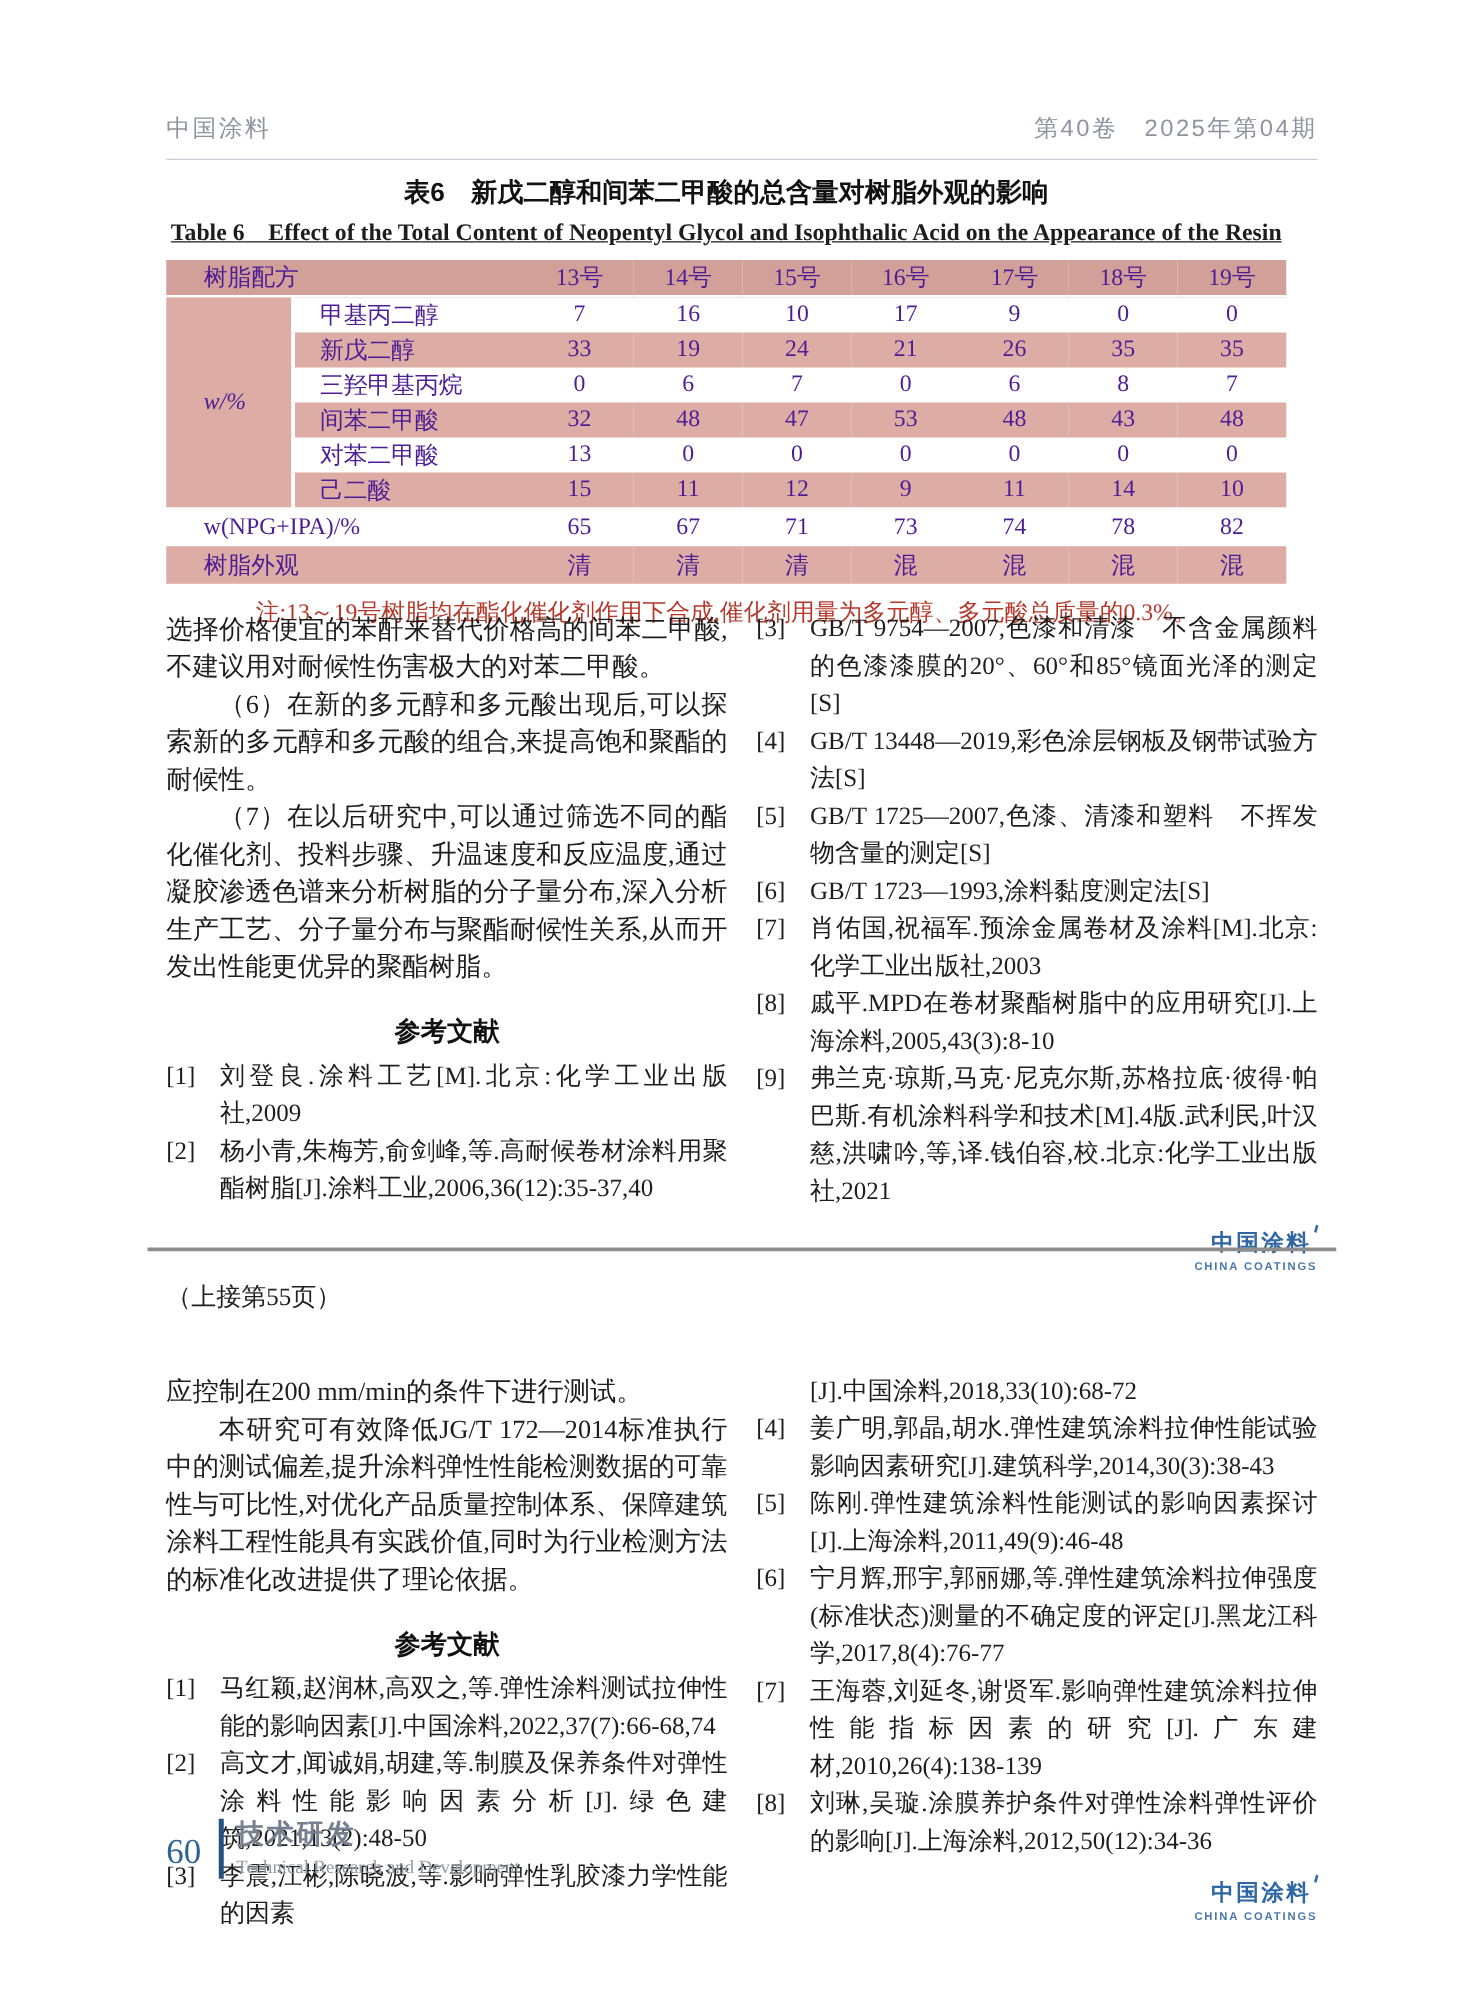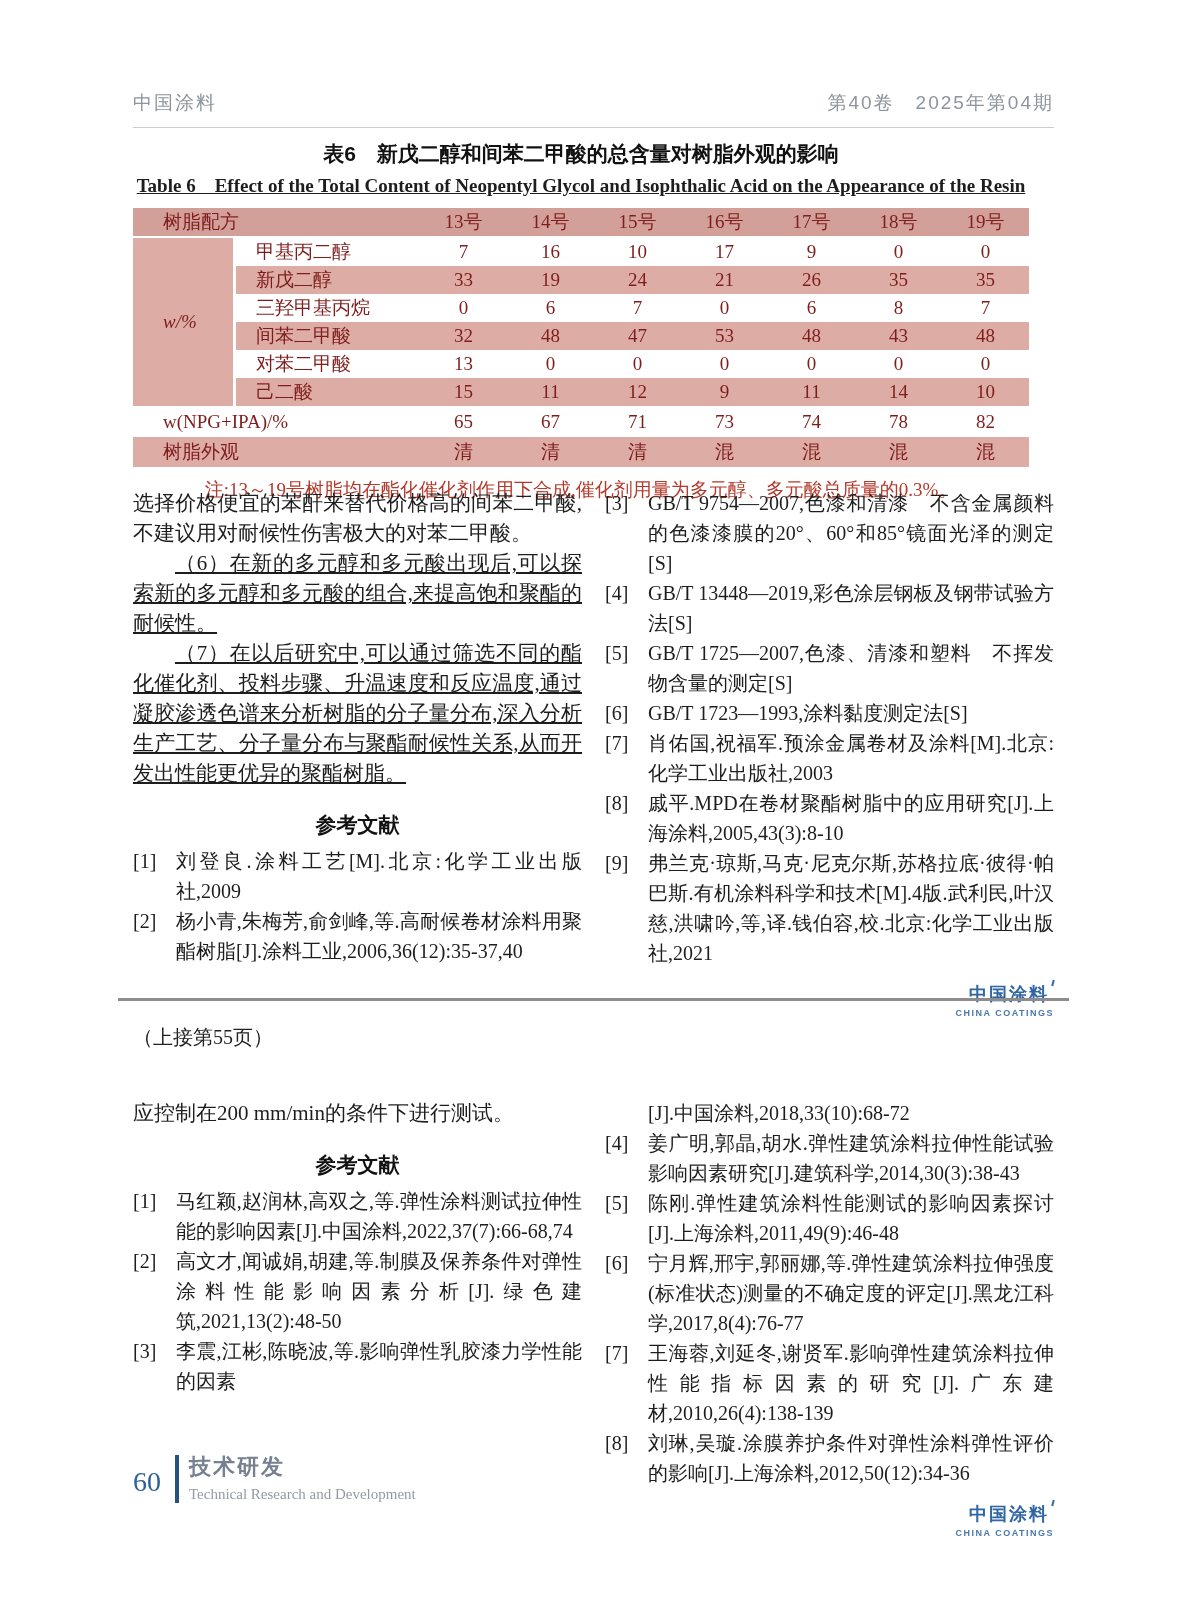--- a/index.html
+++ b/index.html
@@ -16,41 +16,41 @@
 
   
   .table-block { position:absolute; top:128px; left:133px; width:896px; }
   .tbl-title-cn { text-align:center; font-weight:bold; font-size:21px; color:#111;
     font-family:"Liberation Sans","DejaVu Sans",sans-serif; }
   .tbl-title-en { text-align:center; font-weight:bold; font-size:19px; margin-top:5px;
     font-family:"Liberation Serif","DejaVu Serif",serif;text-decoration:underline; }
   .resin-grid { margin-top:9px; display:grid;
     grid-template-columns:100px 187px repeat(7,1fr);
     grid-template-rows:30px repeat(6,28px) 31px 30px;
-    font-size:19px; color:#7f1d1d; }
+    font-size:19px; color:#4c1d95; }
   .cell { display:flex; align-items:center; justify-content:center; }
   .corner { grid-column:1/3; justify-content:flex-start; padding-left:30px;
     background:#d3a099; border-bottom:2px solid #fff; }
   .head-cell { background:#d3a099; border-bottom:2px solid #fff; }
   .wcell { grid-row:2/span 6; grid-column:1; background:#dcaca5;
     justify-content:flex-start; padding-left:30px; font-style:italic; }
   .label-cell { justify-content:flex-start; padding-left:20px; border-left:3px solid #fff; }
   .rows-wrap .irow:nth-of-type(even) .cell { background:#dcaca5; }
   .span-label { grid-column:1/3; justify-content:flex-start; padding-left:30px; }
   .npg-row .cell { background:#ffffff; }
   .app-row .cell { background:#dcaca5; }
   .tbl-note { margin-top:10px; text-align:center; font-size:19px; color:#b5392b; }
 
   
   .cols { position:absolute; left:133px; width:921px; display:flex; gap:23px; }
   .section1 { top:476px; }
   .section2 { top:1086px; }
   .col { width:449px; }
   .body-p { font-size:21px; line-height:30px; text-align:justify; }
-  .indent { text-indent:2em;text-decoration:underline; }
+  .indent { text-indent:2em; }
   .refs-title { text-align:center; font-weight:bold; font-size:21px; margin:23px 0 7px;
     font-family:"Liberation Sans","DejaVu Sans",sans-serif; color:#111; }
   .ref { display:flex; font-size:20px; line-height:30px; }
   .ref-num { width:43px; flex:none; }
   .ref-text { flex:1; text-align:justify; }
   .ref-continuation { padding-left:43px; font-size:20px; line-height:30px; }
 
   
   .logo { margin-top:14px; display:flex; flex-direction:column; align-items:flex-end; }
   .logo-cn { color:#2f66a3; font-weight:bold; font-size:18px; letter-spacing:2px;
@@ -331,20 +331,21 @@
       </div>
     </div>
   </div>
 
   <div class="section-divider"></div>
   <div class="continued">（上接第55页）</div>
 
   <div class="cols section2">
     <div class="col">
       <p class="body-p">应控制在200 mm/min的条件下进行测试。</p>
+      <p class="body-p indent">本研究可有效降低JG/T 172—2014标准执行中的测试偏差,提升涂料弹性性能检测数据的可靠性与可比性,对优化产品质量控制体系、保障建筑涂料工程性能具有实践价值,同时为行业检测方法的标准化改进提供了理论依据。</p>
       <div class="refs-title">参考文献</div>
       <div>
 
           <div class="ref">
             <span class="ref-num">[1]</span>
             <span class="ref-text">马红颖,赵润林,高双之,等.弹性涂料测试拉伸性能的影响因素[J].中国涂料,2022,37(7):66-68,74</span>
           </div>
 
           <div class="ref">
             <span class="ref-num">[2]</span>

